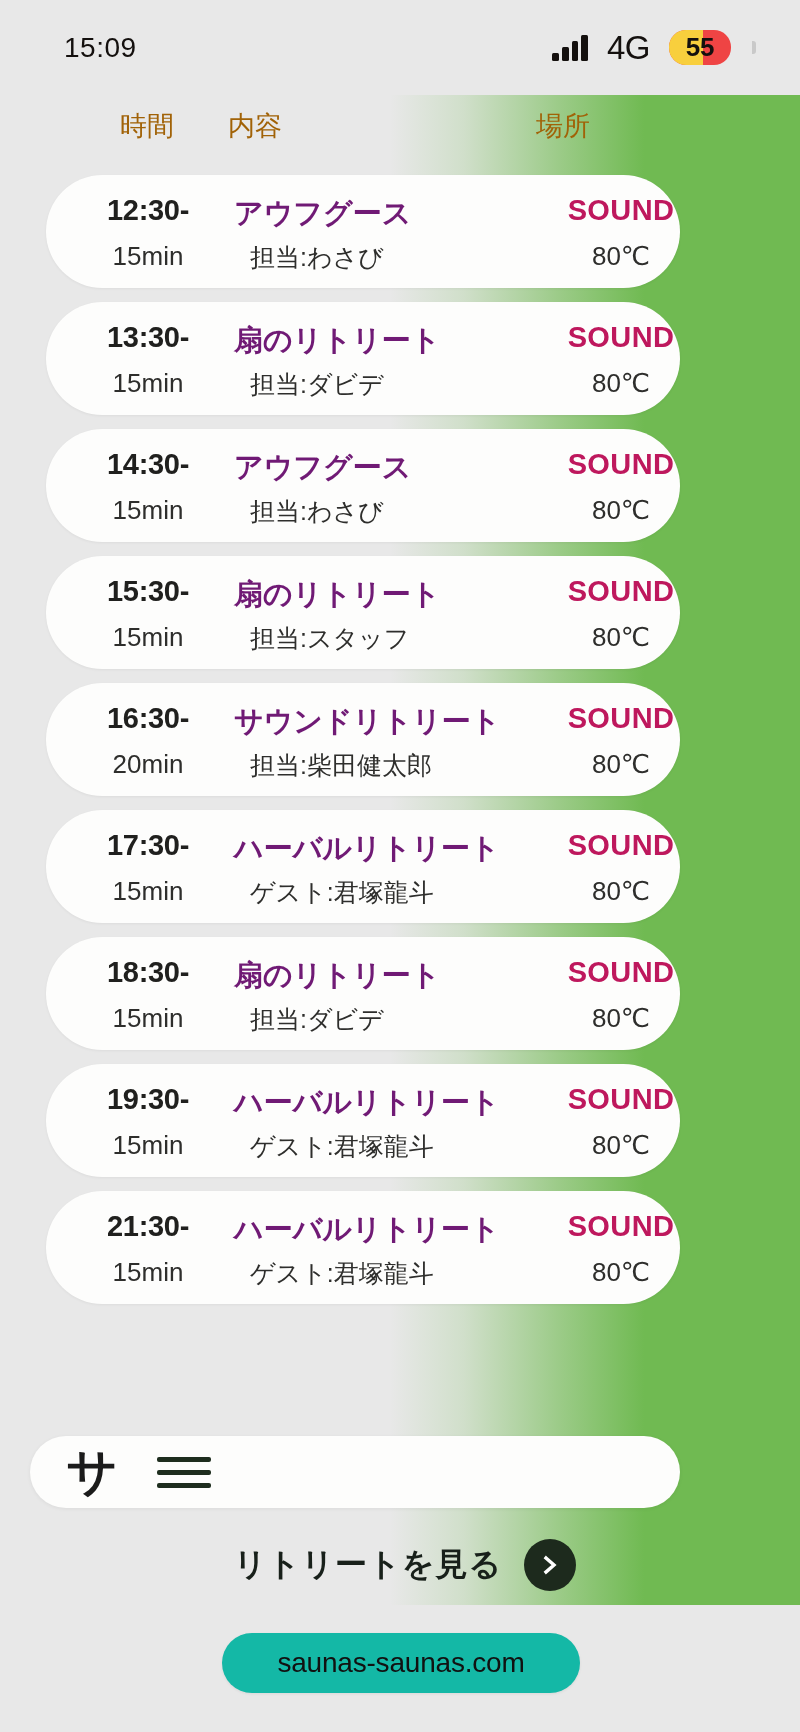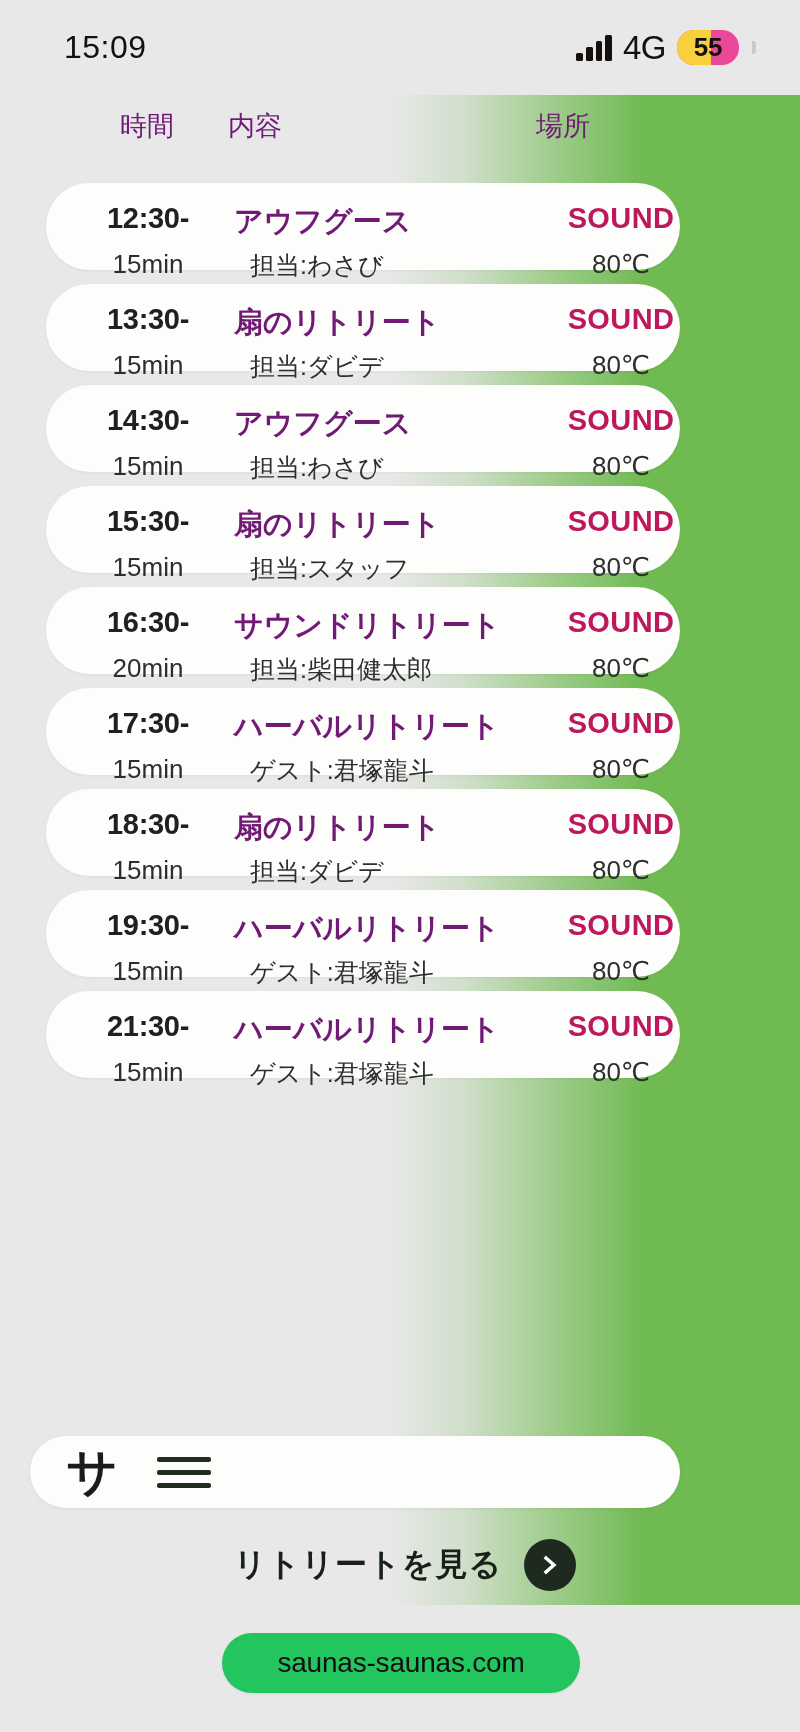--- a/index.html
+++ b/index.html
@@ -32,36 +32,36 @@
 
   
   #status-bar {
     position:absolute; left:0; top:0;
     width:800px; height:95px;
     z-index:5;
     display:flex; align-items:center; justify-content:space-between;
     padding:0 44px 0 64px;
   }
   #clock {
-    font-size:32px; font-weight:400; color:#14100e;
+    font-size:28px; font-weight:400; color:#14100e;
     letter-spacing:0.5px;
   }
-  #status-right { display:flex; align-items:center; gap:11px; }
+  #status-right { display:flex; align-items:center; gap:19px; }
   .bars { display:flex; align-items:flex-end; gap:3.2px; height:26px; }
   .bars i { display:block; width:6.5px; background:#14100e; border-radius:1.5px; }
   .bars i:nth-child(1){ height:8px; }
   .bars i:nth-child(2){ height:14px; }
   .bars i:nth-child(3){ height:20px; }
   .bars i:nth-child(4){ height:26px; }
   #net-label { font-size:33px; color:#14100e; letter-spacing:-0.5px; }
   #battery {
     position:relative;
     width:62px; height:35px;
     border-radius:17px;
-    background:#ec4899;
+    background:#ef4444;
     overflow:hidden;
     display:flex; align-items:center; justify-content:center;
   }
   #battery-fill {
     position:absolute; left:0; top:0; bottom:0;
     width:55%;
     background:#f8cf3d;
   }
   #battery-pct {
     position:relative; z-index:2;
@@ -71,37 +71,37 @@
   #battery-nub {
     width:4px; height:13px; margin-left:2px;
     background:#c9c9c9; border-radius:0 3px 3px 0;
   }
 
   
   #col-headers {
     position:absolute; left:0; top:108px;
     width:800px; height:56px;
     z-index:4;
-    font-size:27px; color:#701a75;
+    font-size:27px; color:#a16207;
   }
   #col-headers span { position:absolute; top:0; }
   .ch-time  { left:120px; }
   .ch-desc  { left:228px; }
   .ch-place { left:536px; }
 
   
   #card-list {
     position:absolute; left:0; top:175px;
     width:800px;
     z-index:3;
   }
   .card {
     position:relative;
-    width:634px; height:87px;
-    margin:8px 0 14px 46px;
+    width:634px; height:113px;
+    margin:0 0 14px 46px;
     background:#fdfdfc;
     border-radius:57px;
     box-shadow:0 1px 3px rgba(0,0,0,0.05);
   }
   .card .row {
     position:absolute; left:0; right:0;
     display:block;
   }
   .card .r-top { top:19px; }
   .card .r-bot { top:66px; }
@@ -182,21 +182,21 @@
     width:52px; height:52px; border-radius:50%;
     background:#1d2a1d;
     display:flex; align-items:center; justify-content:center;
   }
   #cta-arrow svg { display:block; }
 
   
   #url-pill {
     position:absolute; left:222px; top:1633px;
     width:358px; height:60px;
-    background:#22c55e;
+    background:#14b8a6;
     border-radius:30px;
     z-index:7;
     display:flex; align-items:center; justify-content:center;
     box-shadow:0 1px 3px rgba(0,0,0,0.07);
   }
   #url-text {
     font-size:28px; color:#111; letter-spacing:-0.2px;
   }
 </style>
 </head>

